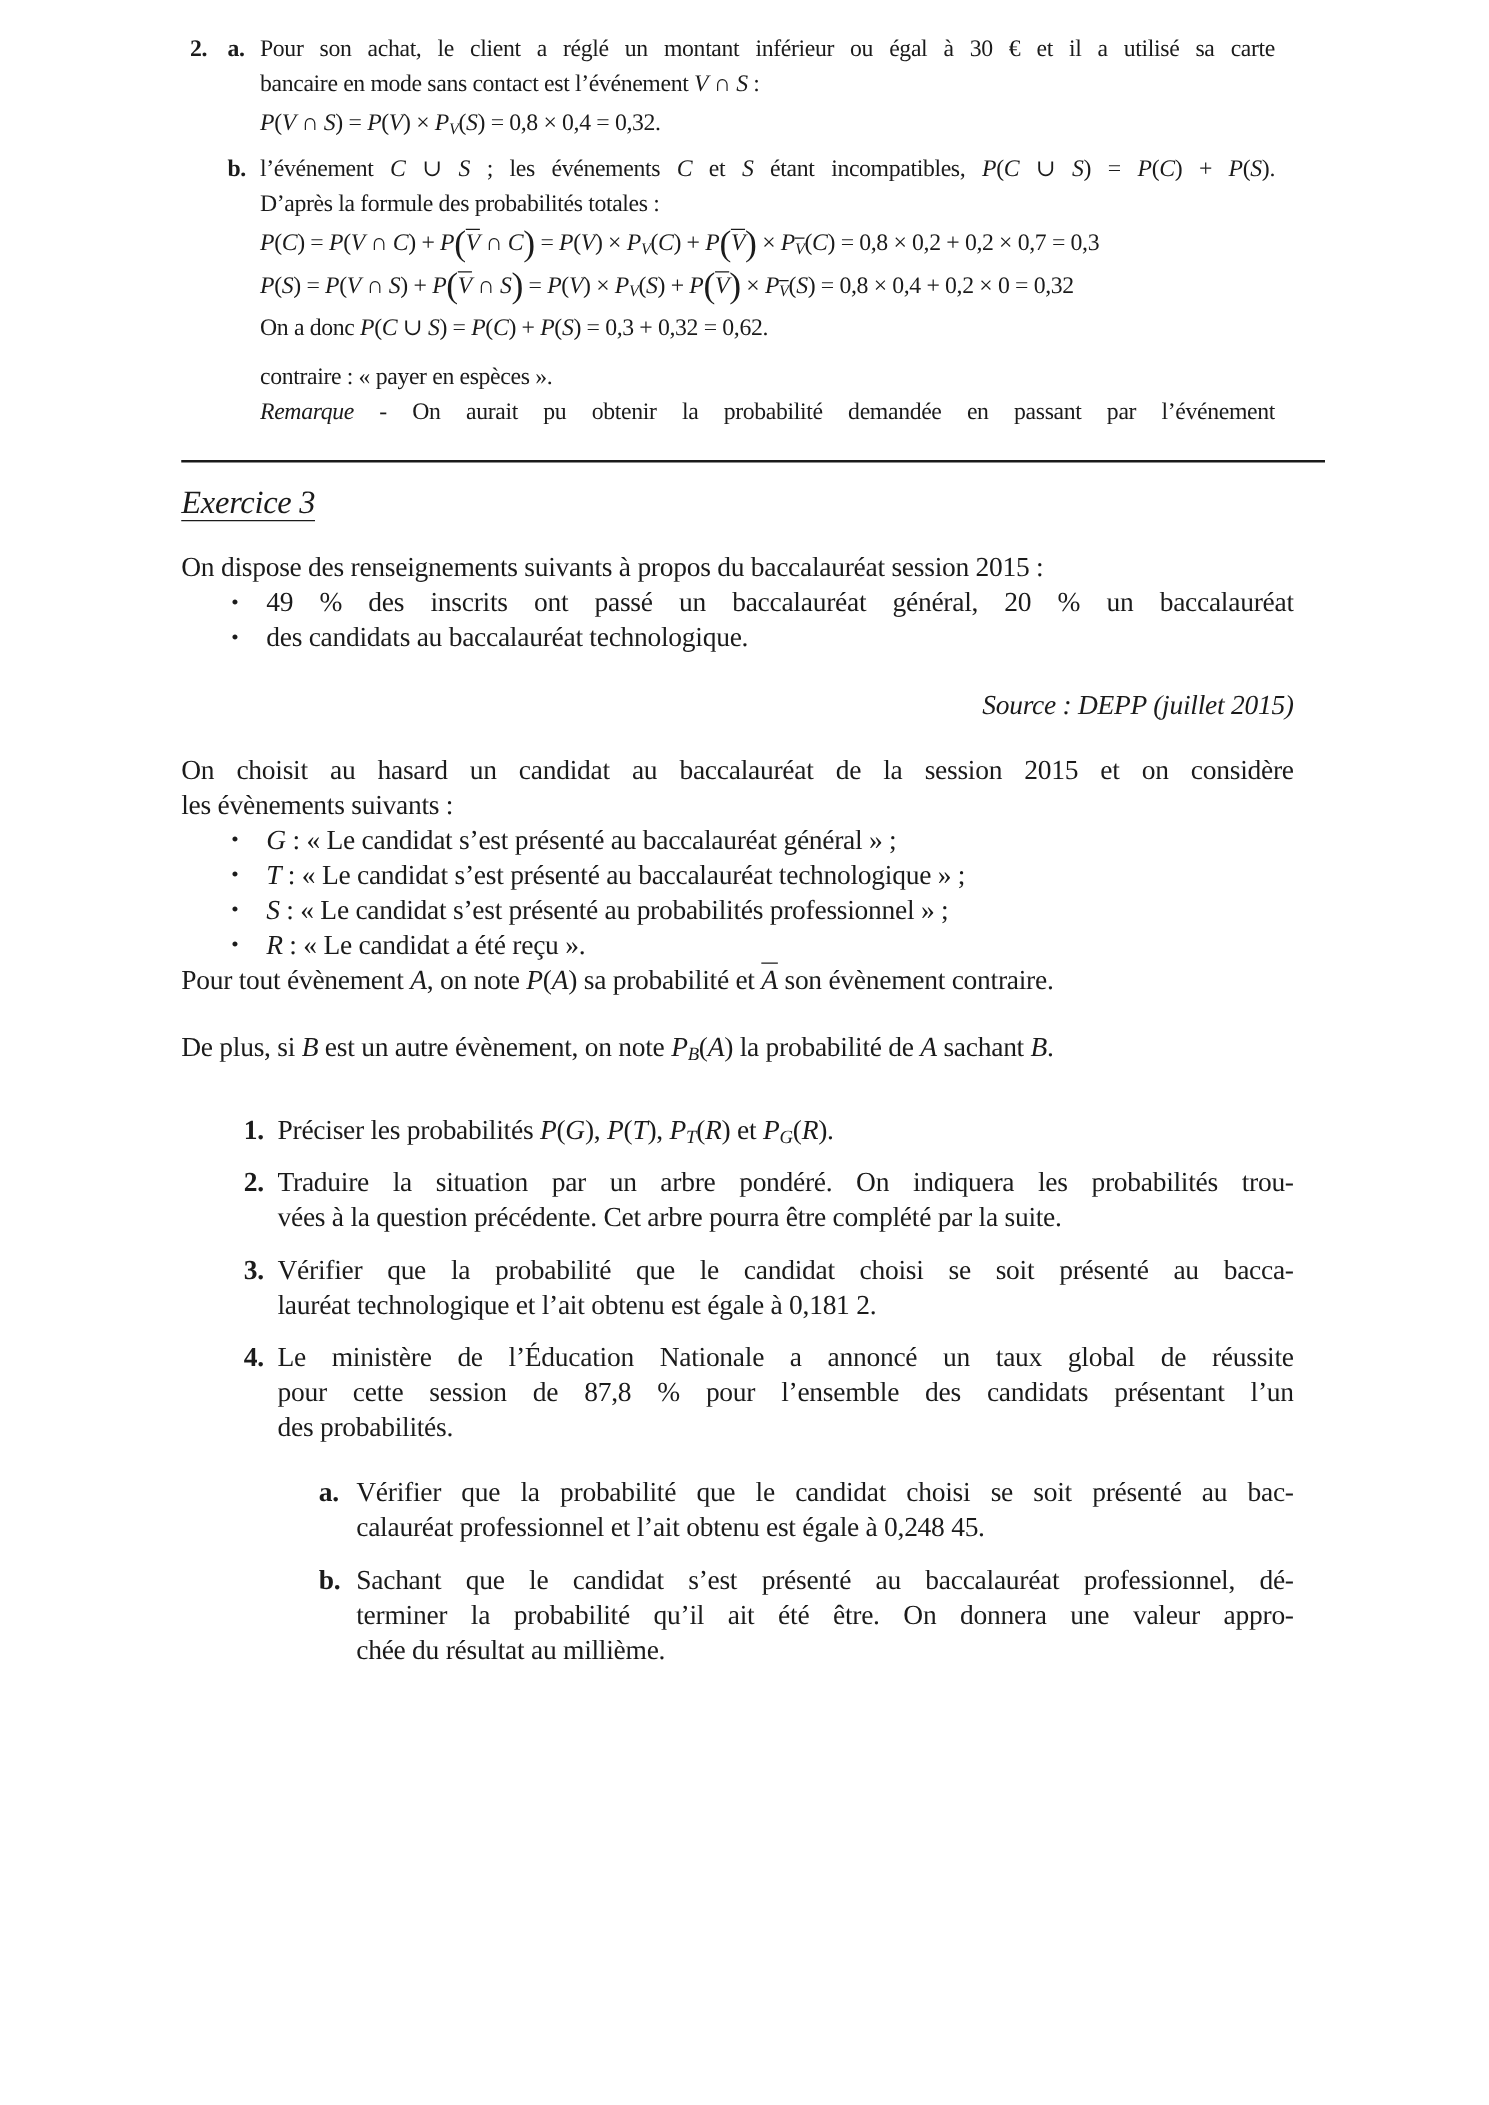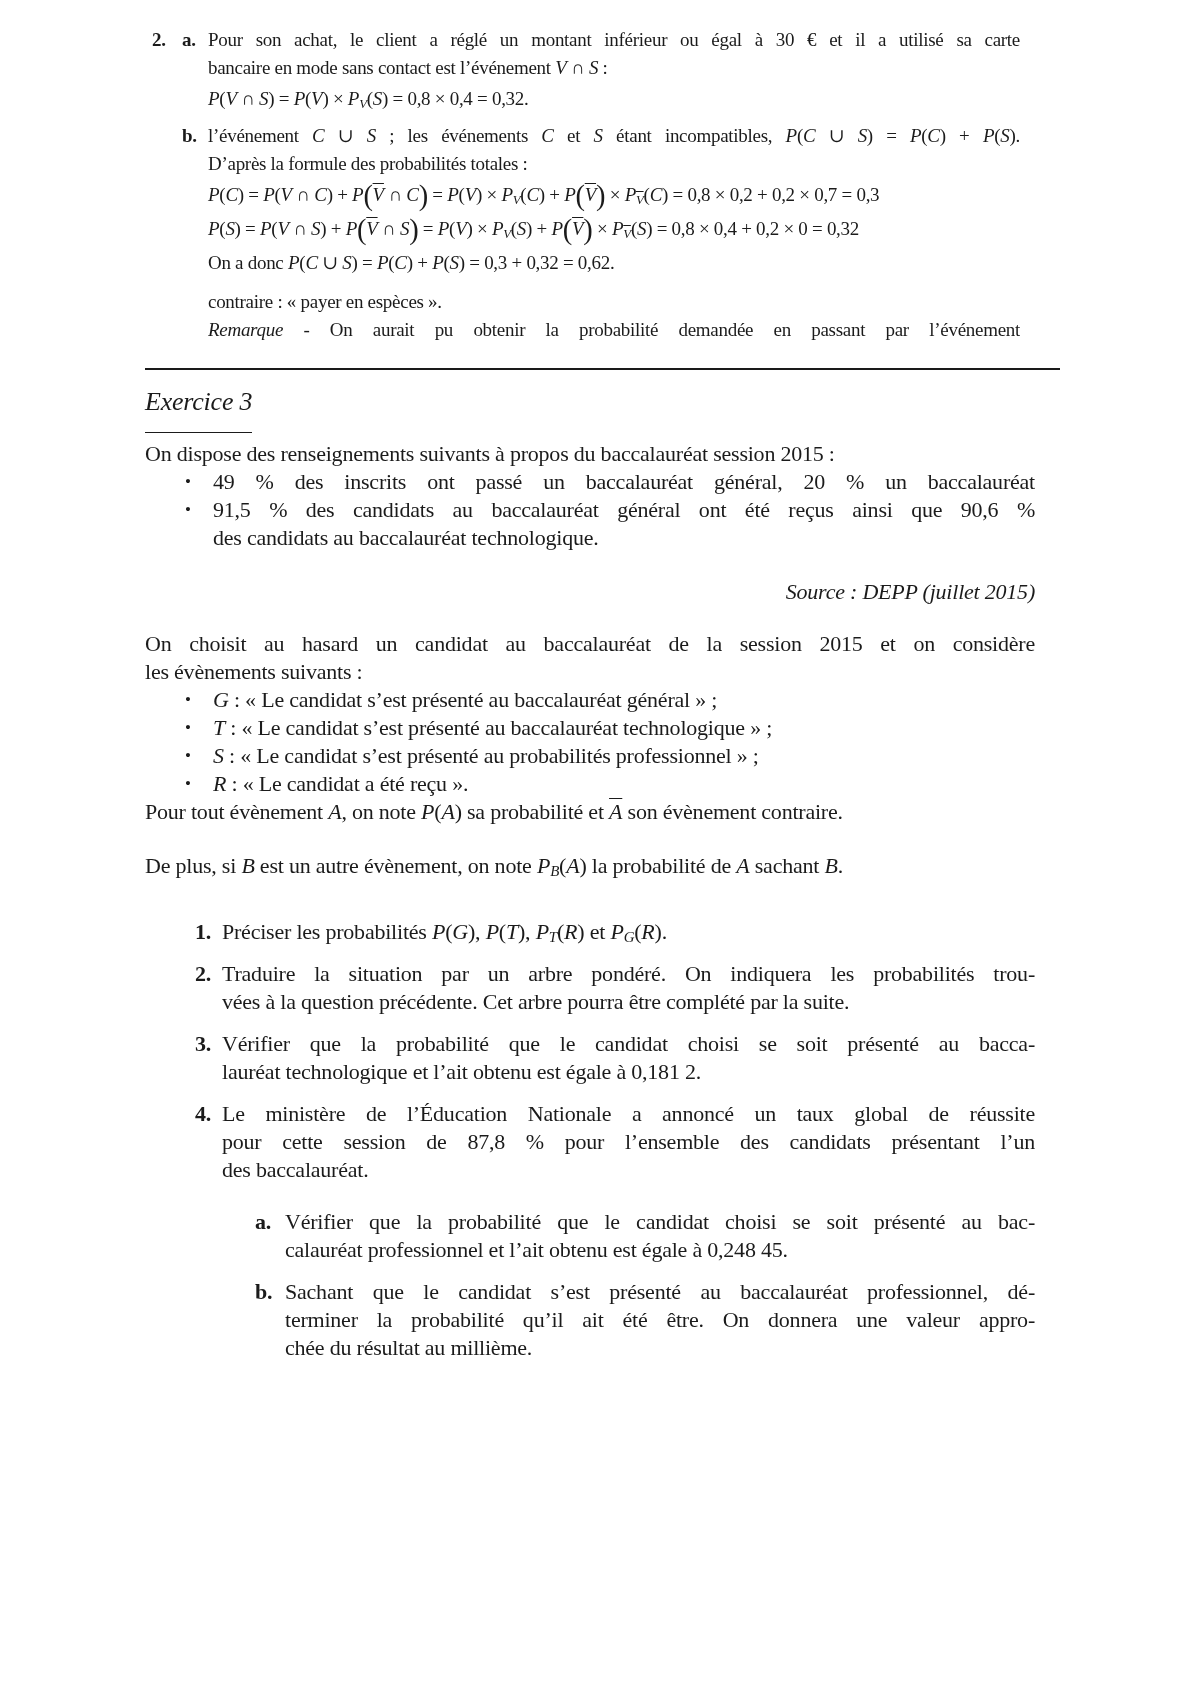--- a/index.html
+++ b/index.html
@@ -19,21 +19,21 @@
   .line{height:28px;overflow:hidden;}
   .jl{text-align:justify;text-align-last:justify;}
   .ll{text-align:left;}
   .fline{height:34px;line-height:34px;white-space:nowrap;overflow:visible;}
   .remark{margin-top:8px;}
   
   .rule{margin:24px 0 0 145px;width:915px;height:0;border-top:2px solid #1a1a1a;}
   
   .sec2{padding:16px 156px 0 145px;font-size:22px;line-height:28px;letter-spacing:-0.01em;}
   .heading{margin:0;font-size:26px;line-height:32px;height:34px;font-style:italic;font-weight:normal;}
-  .hu{border-bottom:1.6px solid #1b1b1b;padding-bottom:16px;}
+  .hu{border-bottom:1.6px solid #1b1b1b;padding-bottom:0;}
   .para1{margin-top:20px;}
   .brow{display:flex;padding-left:40px;}
   .bmark{flex:none;width:28px;font-size:17px;}
   .bcontent{flex:1;min-width:0;}
   .source{margin-top:26px;height:28px;text-align:right;font-style:italic;}
   .para2{margin-top:24px;}
   .nline1{margin-top:0;}
   .npara{margin-top:26px;}
   .qrow{display:flex;padding-left:50px;margin-top:14px;}
   .qrow1{margin-top:38px;}
@@ -93,21 +93,20 @@
 
     <div class="brow">
       <span class="bmark">•</span>
       <div class="bcontent">
         <div class="line jl">49 % des inscrits ont passé un baccalauréat général, 20 % un baccalauréat</div>
       </div>
     </div>
     <div class="brow">
       <span class="bmark">•</span>
       <div class="bcontent">
-        <div class="line jl">91,5 % des candidats au baccalauréat général ont été reçus ainsi que 90,6 %</div>
         <div class="line ll">des candidats au baccalauréat technologique.</div>
       </div>
     </div>
 
     <div class="source">Source : DEPP (juillet 2015)</div>
 
     <div class="para2">
       <div class="line jl">On choisit au hasard un candidat au baccalauréat de la session 2015 et on considère</div>
       <div class="line ll">les évènements suivants :</div>
     </div>
@@ -161,21 +160,21 @@
         <div class="line jl">Vérifier que la probabilité que le candidat choisi se soit présenté au bacca-</div>
         <div class="line ll">lauréat technologique et l’ait obtenu est égale à 0,181 2.</div>
       </div>
     </div>
 
     <div class="qrow">
       <span class="qnum">4.</span>
       <div class="qcontent">
         <div class="line jl">Le ministère de l’Éducation Nationale a annoncé un taux global de réussite</div>
         <div class="line jl">pour cette session de 87,8 % pour l’ensemble des candidats présentant l’un</div>
-        <div class="line ll">des baccalauréat.</div>
+        <div class="line ll">des probabilités.</div>
       </div>
     </div>
 
     <div class="srow srow1">
       <span class="slab">a.</span>
       <div class="scontent">
         <div class="line jl">Vérifier que la probabilité que le candidat choisi se soit présenté au bac-</div>
         <div class="line ll">calauréat professionnel et l’ait obtenu est égale à 0,248 45.</div>
       </div>
     </div>

